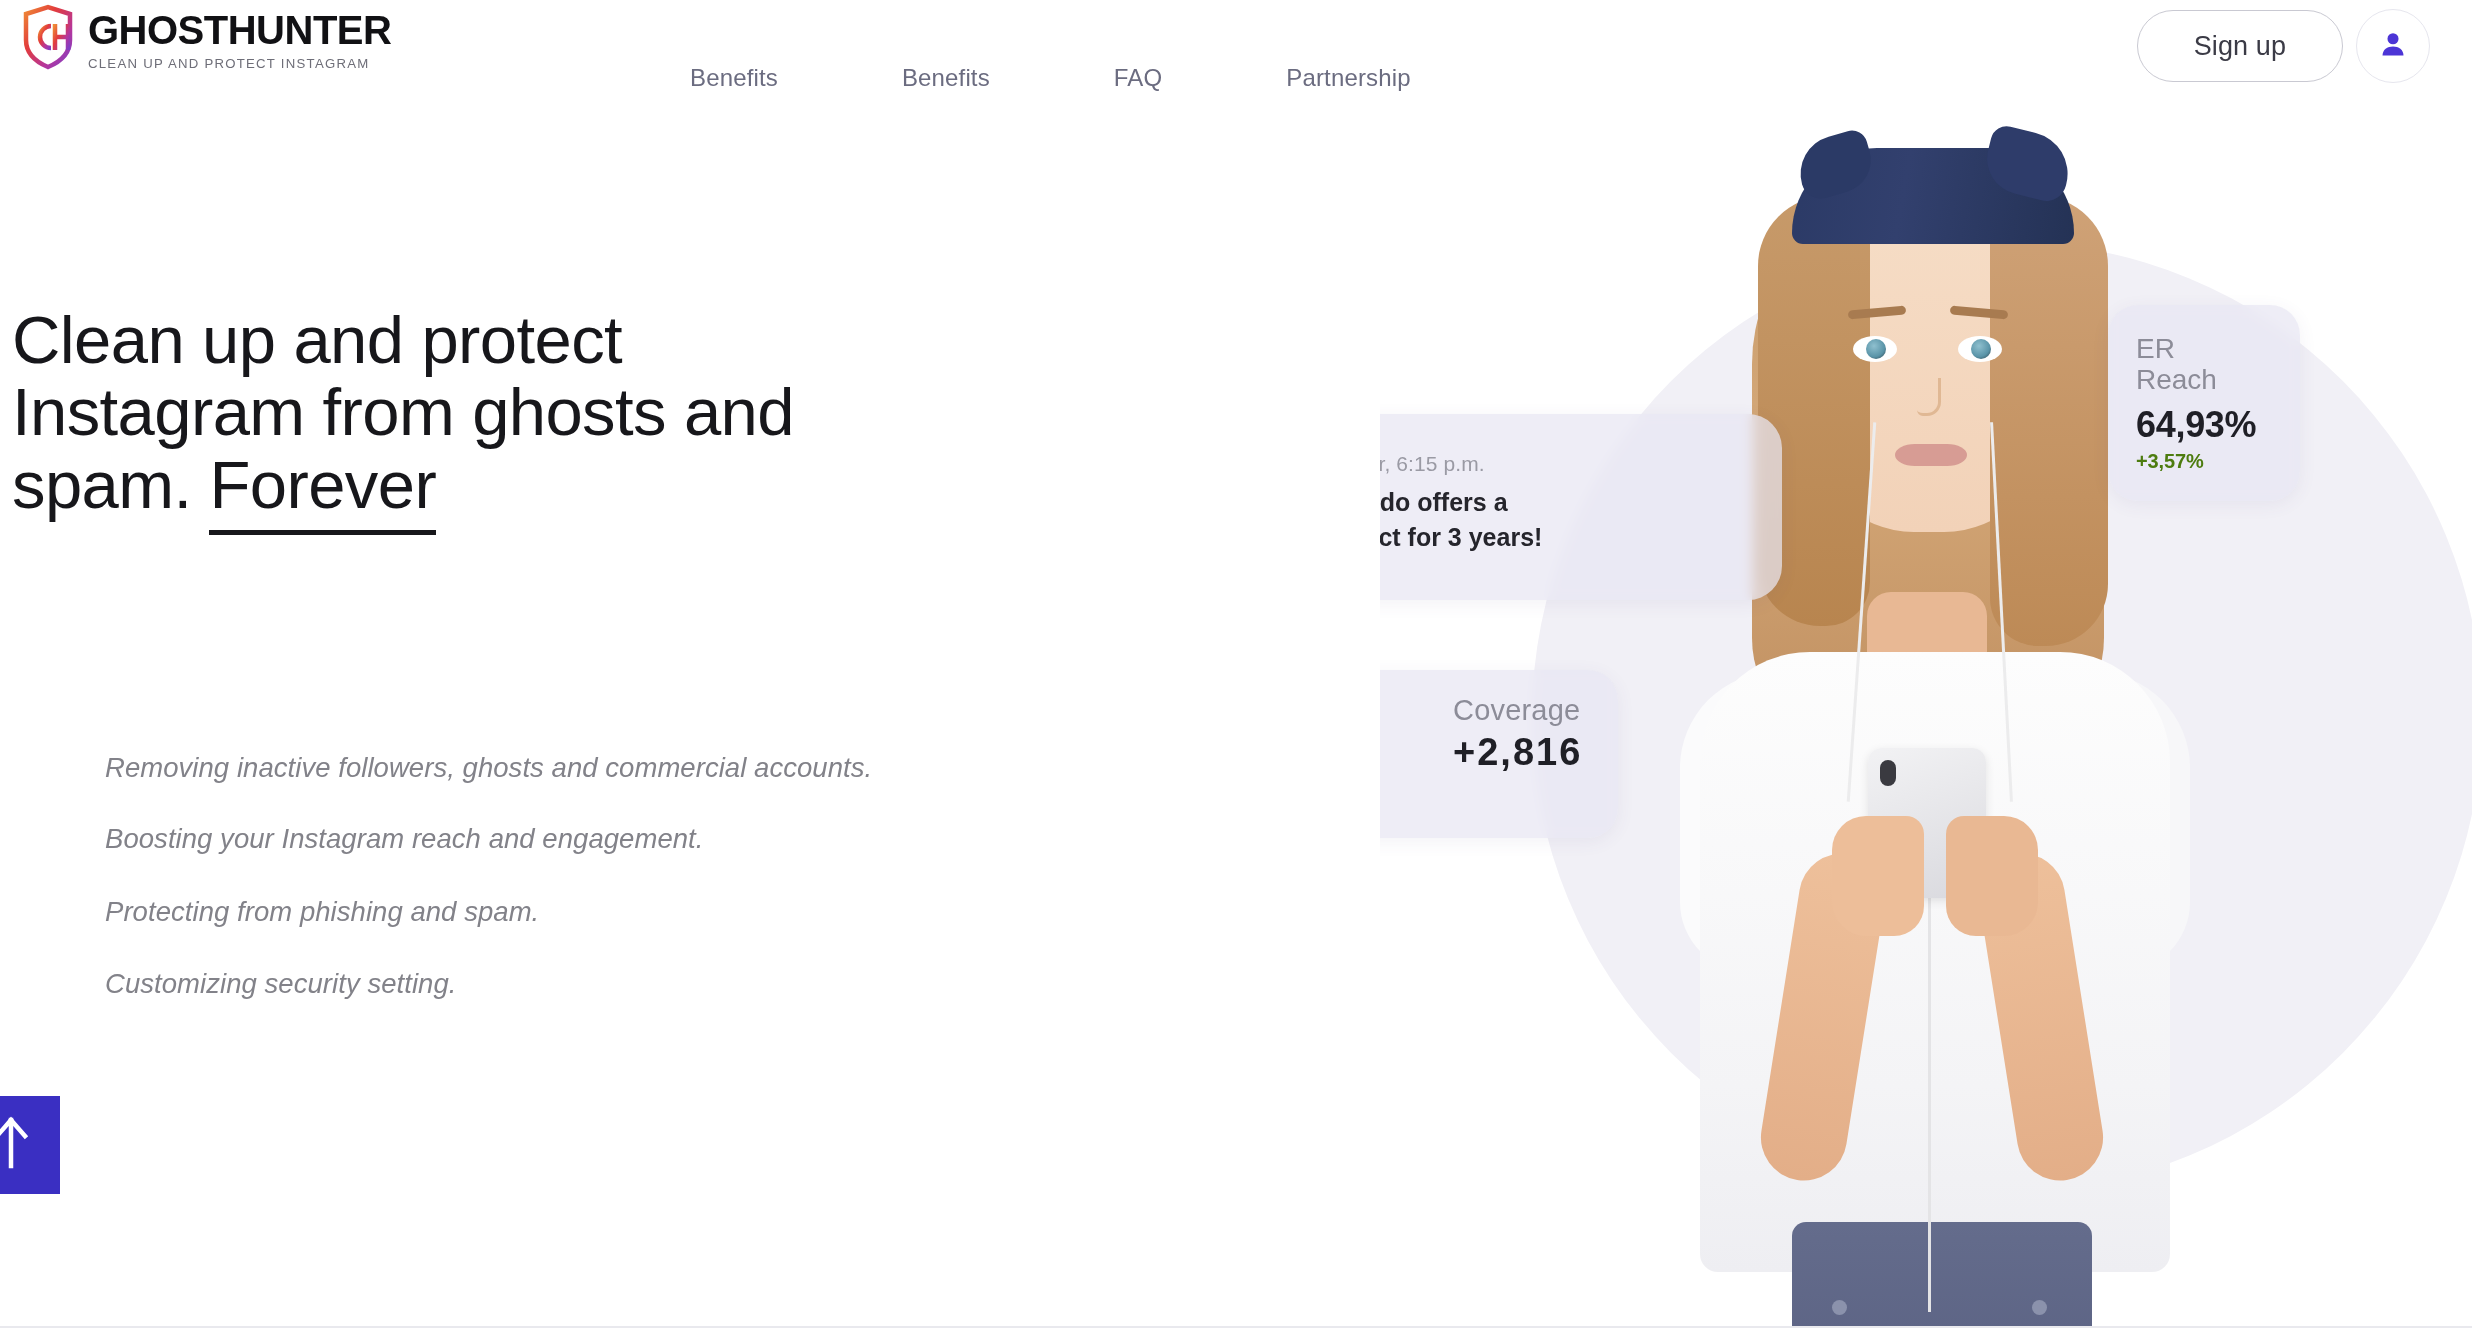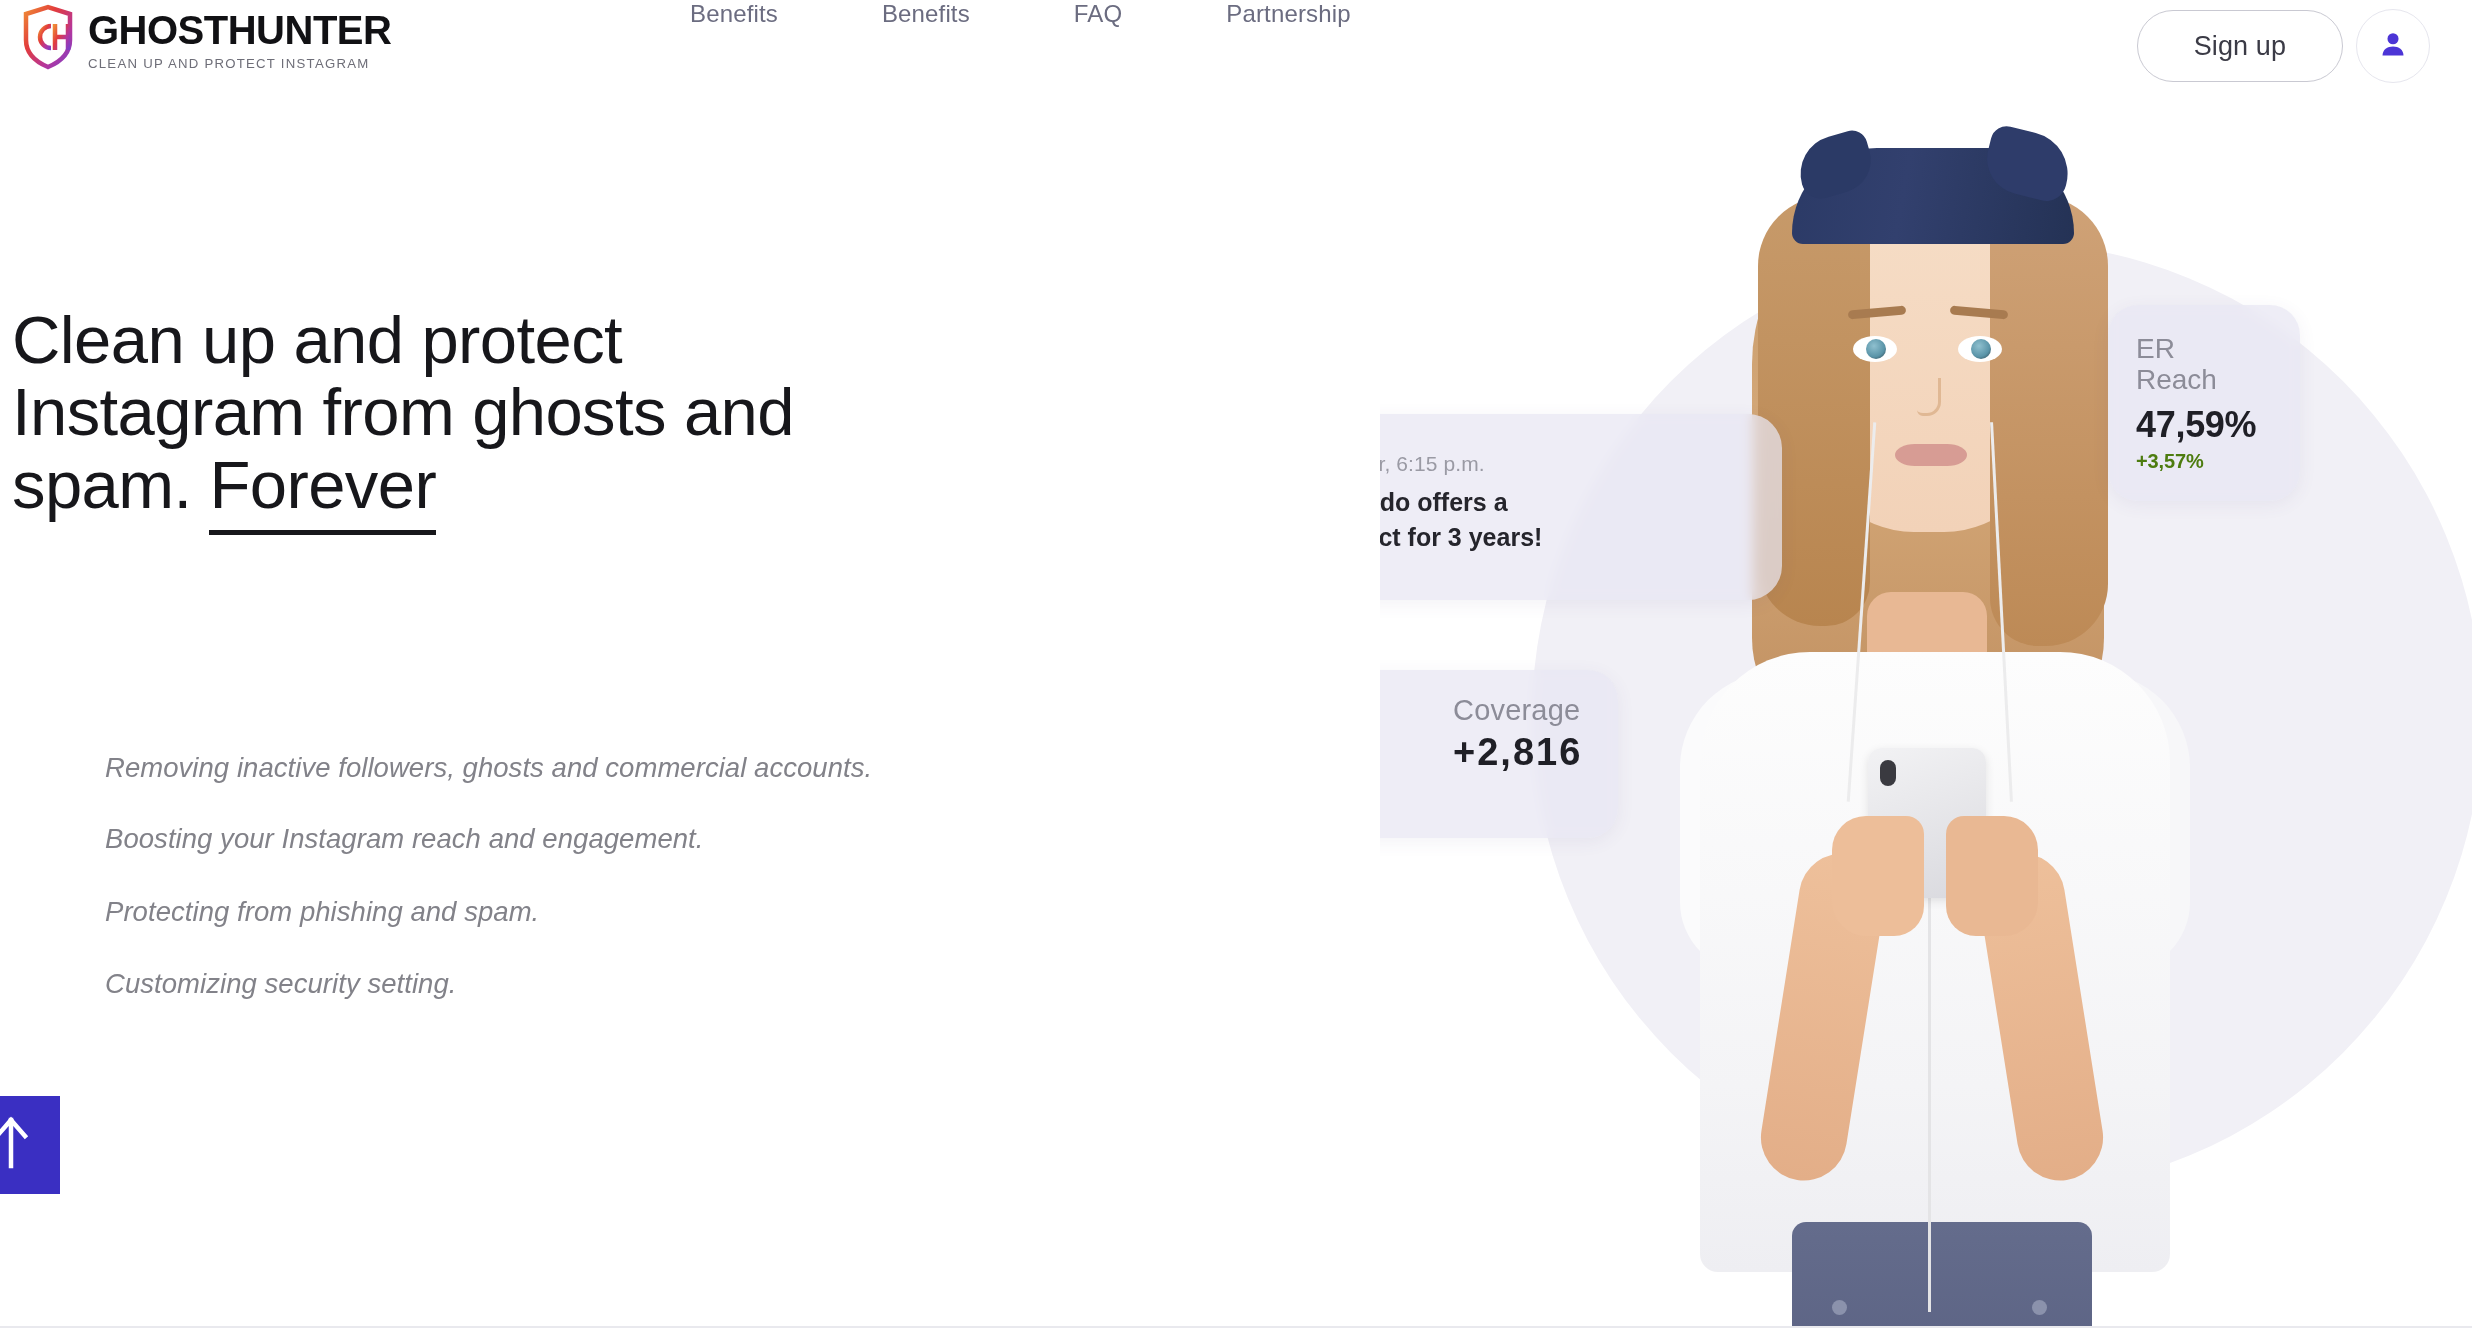--- a/index.html
+++ b/index.html
@@ -23,21 +23,21 @@
   .brand-words { margin-left: 10px; padding-top: 6px; }
   .brand-title {
     font-size: 40px; font-weight: 700; letter-spacing: -0.5px;
     color: #111114; line-height: 1.0; white-space: nowrap;
   }
   .brand-sub {
     font-size: 13.2px; font-weight: 400; letter-spacing: 1.25px;
     color: #6e6e78; line-height: 1; margin-top: 7px; white-space: nowrap;
   }
 
-  .nav { position: absolute; left: 690px; top: 0; height: 92px; display: flex; align-items: flex-start; }
+  .nav { position: absolute; left: 690px; top: 0; height: 92px; display: flex; align-items: flex-end; gap: 20px; }
   .nav-item {
     font-size: 24px; color: #6b6c80; letter-spacing: 0.15px;
     text-decoration: none; cursor: pointer; white-space: nowrap;
   }
   .nav-gap-1 { margin-left: 0px; }
   .nav-gap   { margin-left: 104px; }
 
   .header-actions {
     position: absolute; right: 42px; top: 0; height: 92px;
     display: flex; align-items: center; gap: 13px;
@@ -311,21 +311,21 @@
       <div class="arm-r"></div>
     <div class="phone"></div>
     <div class="phone-cam"></div>
     <div class="hand-l"></div>
       <div class="hand-r"></div>
   </div>
 
   <div class="fcard card-er">
     <div class="lbl">ER</div>
     <div class="lbl">Reach</div>
-    <div class="val">47,59%</div>
+    <div class="val">64,93%</div>
     <div class="dlt">+3,57%</div>
   </div>
 
   <div class="fcard card-msg">
     <div class="meta">Manager, 6:15 p.m.</div>
     <div class="body">Nintendo offers a</div>
     <div class="body" style="margin-top:2px;">contract for 3 years!</div>
   </div>
 
   <div class="fcard card-cov">

